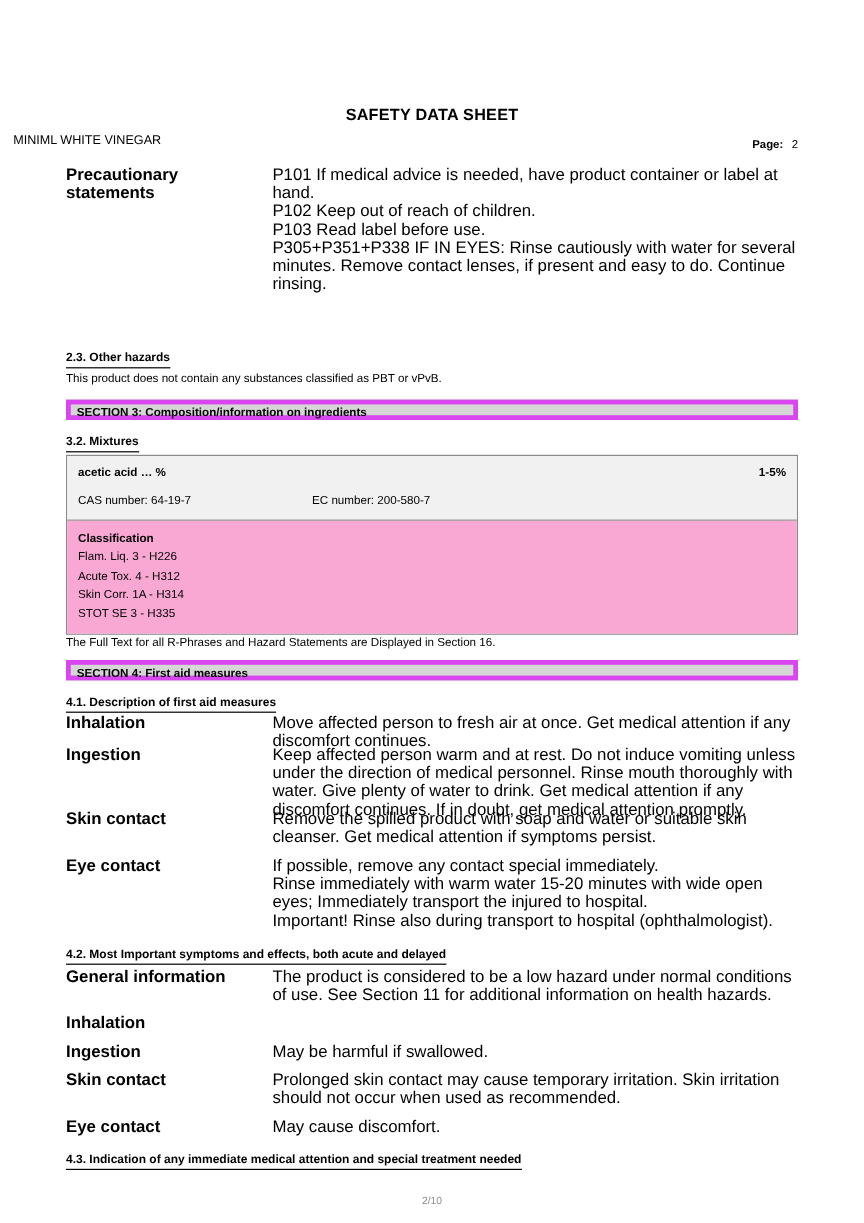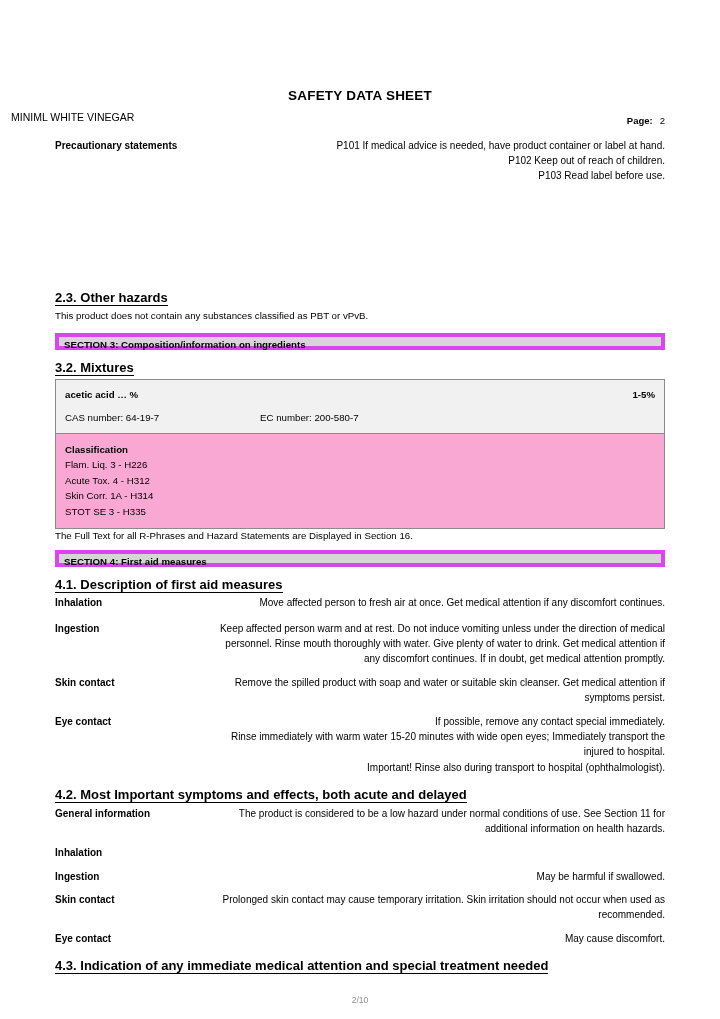--- a/index.html
+++ b/index.html
@@ -60,41 +60,41 @@
     position: absolute;
     left: 55px;
     top: 0;
     width: 610px;
   }
 
   
   .row {
     display: flex;
     align-items: flex-start;
-    font-size: 10px;
+    font-size: 14px;
     line-height: 15.2px;
+    gap: 16px;
   }
   .row .lbl {
     width: 156px;
     flex: 0 0 156px;
     font-weight: bold;
     padding-right: 4px;
     box-sizing: border-box;
   }
   .row .val {
     flex: 1 1 auto;
-    text-align: right;
   }
   .row .val p {
     margin: 0;
   }
 
   
   .subhead {
-    font-size: 13px;
+    font-size: 10px;
     font-weight: bold;
     display: inline-block;
     border-bottom: 1px solid #000;
     padding-bottom: 1px;
     line-height: 13px;
   }
 
   .para {
     font-size: 9.7px;
     line-height: 15.2px;
@@ -178,20 +178,21 @@
     <span>Page:</span><span class="pg-num">2</span>
   </div>
 
   <div class="content" style="top:114px;">
     <div class="row">
       <div class="lbl">Precautionary statements</div>
       <div class="val">
         <p>P101 If medical advice is needed, have product container or label at hand.</p>
         <p>P102 Keep out of reach of children.</p>
         <p>P103 Read label before use.</p>
+        <p>P305+P351+P338 IF IN EYES: Rinse cautiously with water for several minutes. Remove contact lenses, if present and easy to do. Continue rinsing.</p>
       </div>
     </div>
   </div>
 
   <div class="content" style="top:264px;">
     <div>
       <span class="subhead">2.3. Other hazards</span>
     </div>
   </div>
   <div class="content" style="top:284px;">

